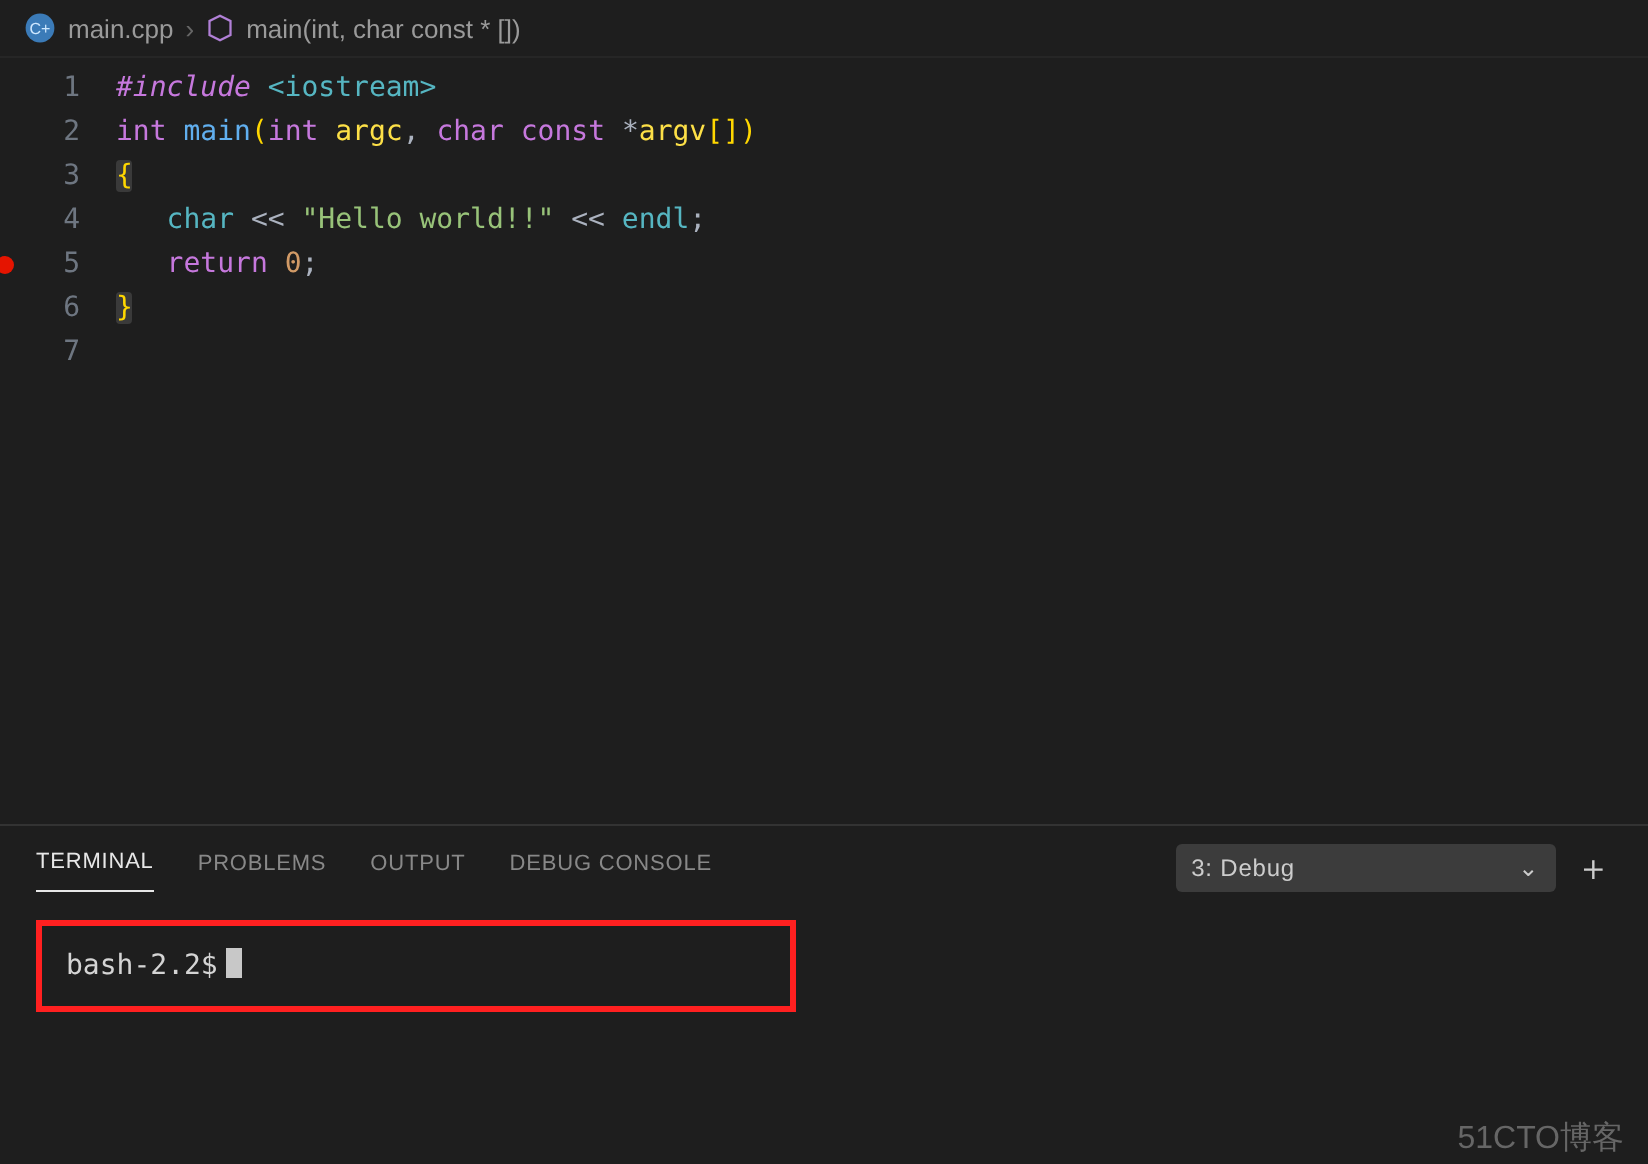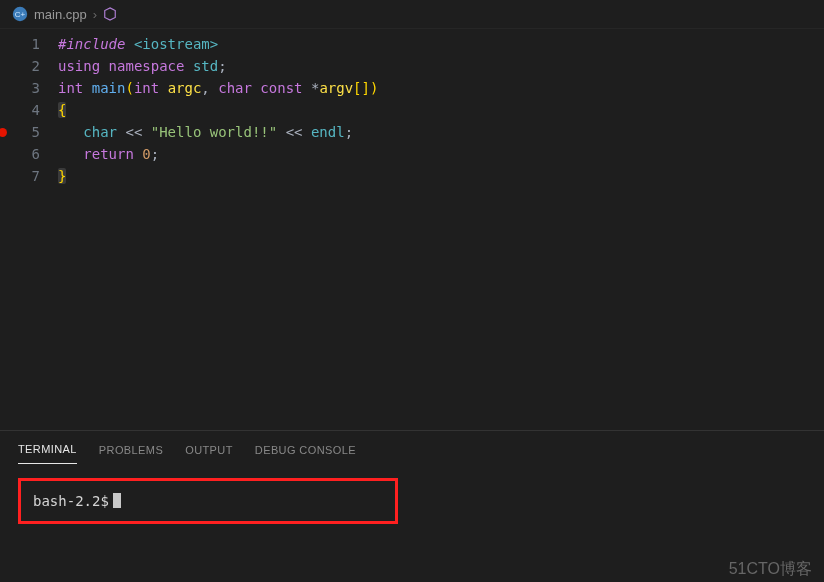--- a/index.html
+++ b/index.html
@@ -20,21 +20,21 @@
   .tok-type { color:#c678dd; }
   .tok-ns { color:#56b6c2; }
   .tok-func { color:#61afef; }
   .tok-var { color:#fde047; }
   .tok-str { color:#98c379; }
   .tok-num { color:#d19a66; }
   .tok-brace { color:#ffd700; }
   .tok-op { color:#abb2bf; }
   .tok-punc { color:#abb2bf; }
   .hl-brace { background:#3a3a3a; border-radius:2px; }
-  .panel { position:absolute; left:0; right:0; bottom:0; height:152px; background:#1e1e1e; border-top:1px solid #333;}
+  .panel { position:absolute; left:0; right:0; bottom:0; height:170px; background:#1e1e1e; border-top:1px solid #333;}
   .panel-tabs { display:flex; align-items:center; gap:22px; padding:8px 18px 0 18px; font-size:11px; letter-spacing:0.4px; color:#888;}
   .panel-tab { padding:4px 0 8px 0; cursor:pointer;}
   .panel-tab.active { color:#e7e7e7; border-bottom:1px solid #e7e7e7;}
   .panel-right { margin-left:auto; display:flex; align-items:center; gap:10px;}
   .select { display:flex; align-items:center; justify-content:space-between; width:190px; height:24px; background:#3c3c3c; border-radius:3px; padding:0 8px; font-size:12px; color:#ccc;}
   .plus { font-size:18px; color:#ccc; }
   .term-body { margin:14px 18px 14px 18px; font-family:Menlo,Consolas,monospace; font-size:14px; line-height:20px; color:#d4d4d4;}
   .term-box { border:3px solid #ff2020; padding:10px 12px; width:380px; }
   .cursor { display:inline-block; width:8px; height:15px; background:#c8c8c8; vertical-align:-2px; margin-left:4px;}
   .watermark { position:absolute; right:12px; bottom:2px; font-size:16px; color:#666;}
@@ -49,49 +49,56 @@
         <text x="8" y="11" text-anchor="middle" font-size="8" fill="#cfe8ff" font-family="Arial">C+</text>
       </svg>
   </span>
   <span>main.cpp</span>
   <span class="sep">›</span>
   <span class="cube-icon">
     <svg viewBox="0 0 16 16">
         <path d="M8 1l6 3v8l-6 3-6-3V4z" fill="none" stroke="#b180d7" stroke-width="1.3"></path>
       </svg>
   </span>
+  <span>main(int, char const * [])</span>
 </div>
 
 <div class="editor">
   <div class="gutter">
     <div><span>1</span></div>
     <div><span>2</span></div>
     <div><span>3</span></div>
     <div><span>4</span></div>
     <div><span class="bp"></span><span>5</span></div>
     <div><span>6</span></div>
     <div><span>7</span></div>
   </div>
   <div class="code">
     <div class="line"><span class="tok-dir">#include</span> <span class="tok-angle">&lt;iostream&gt;</span></div>
-    <div class="line"><span class="tok-kw">using</span> <span class="tok-kw">namespace</span> <span class="tok-ns">std</span><span class="tok-punc">;</span></div>
     <div class="line"><span class="tok-type">int</span> <span class="tok-func">main</span><span class="tok-brace">(</span><span class="tok-type">int</span> <span class="tok-var">argc</span><span class="tok-punc">, </span><span class="tok-type">char</span> <span class="tok-kw">const</span> <span class="tok-op">*</span><span class="tok-var">argv</span><span class="tok-brace">[</span><span class="tok-brace">]</span><span class="tok-brace">)</span></div>
     <div class="line"><span class="tok-brace hl-brace">{</span></div>
     <div class="line">   <span class="tok-ns">char</span> <span class="tok-op">&lt;&lt;</span> <span class="tok-str">"Hello world!!"</span> <span class="tok-op">&lt;&lt;</span> <span class="tok-ns">endl</span><span class="tok-punc">;</span></div>
     <div class="line">   <span class="tok-kw">return</span> <span class="tok-num">0</span><span class="tok-punc">;</span></div>
     <div class="line"><span class="tok-brace hl-brace">}</span></div>
   </div>
 </div>
 
 <div class="panel">
   <div class="panel-tabs">
     <div class="panel-tab active">TERMINAL</div>
     <div class="panel-tab">PROBLEMS</div>
     <div class="panel-tab">OUTPUT</div>
     <div class="panel-tab">DEBUG CONSOLE</div>
+    <div class="panel-right">
+      <div class="select">
+        <span>3: Debug</span>
+        <span>⌄</span>
+      </div>
+      <span class="plus">＋</span>
+    </div>
   </div>
   <div class="term-body">
     <div class="term-box">
       <div><span>bash-2.2$</span><span class="cursor"></span></div>
     </div>
   </div>
 </div>
 
 <div class="watermark">51CTO博客</div>
 

